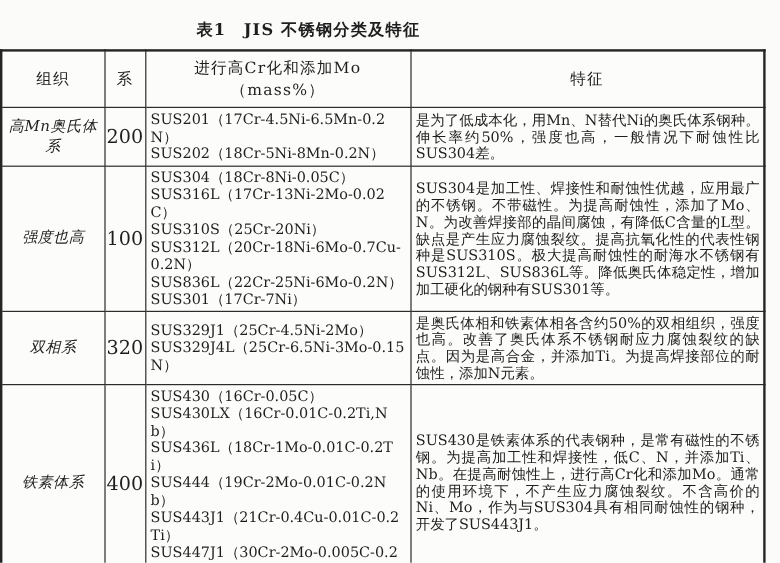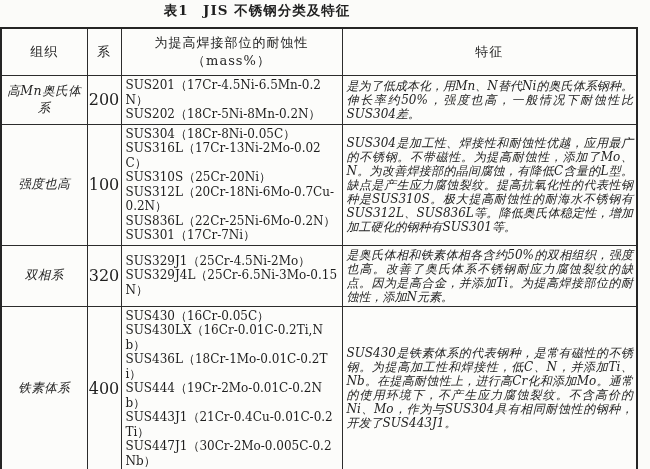--- a/index.html
+++ b/index.html
@@ -12,21 +12,21 @@
     overflow: hidden;
     background: #fbfbf9;
     color: #1e1e1e;
     font-family: "DejaVu Serif", "Liberation Serif", serif;
     -webkit-font-smoothing: antialiased;
   }
   .page {
     width: 514px;
     height: 469px;
     box-sizing: border-box;
-    padding-top: 2px;
+    padding-top: 16px;
   }
   .doc-title {
     text-align: center;
     font-weight: bold;
     font-size: 13.5px;
     letter-spacing: 1px;
     margin: 0 0 7px 0;
   }
   table.tbl {
     border-collapse: collapse;
@@ -74,40 +74,39 @@
   td.c-grades .grade-line {
     white-space: normal;
     word-break: break-all;
   }
   td.c-features {
     vertical-align: middle;
     font-size: 12px;
     line-height: 14px;
     padding: 2px 3px 2px 4px;
     text-align: justify;
-    font-style: italic;
   }
 </style>
 </head>
 <body>
 
 <div class="page">
   <div class="doc-title">表1　JIS 不锈钢分类及特征</div>
   <table class="tbl">
     <colgroup>
       <col class="w-structure">
       <col class="w-series">
       <col class="w-grades">
       <col class="w-features">
     </colgroup>
     <thead>
       <tr>
         <th>组织</th>
         <th>系</th>
-        <th>为提高焊接部位的耐蚀性（mass%）</th>
+        <th>进行高Cr化和添加Mo（mass%）</th>
         <th>特征</th>
       </tr>
     </thead>
     <tbody>
         <tr>
           <td class="c-structure">高Mn奥氏体系</td>
           <td class="c-series">200</td>
           <td class="c-grades">
             <div class="grade-line">SUS201（17Cr-4.5Ni-6.5Mn-0.2N）</div>
             <div class="grade-line">SUS202（18Cr-5Ni-8Mn-0.2N）</div>

